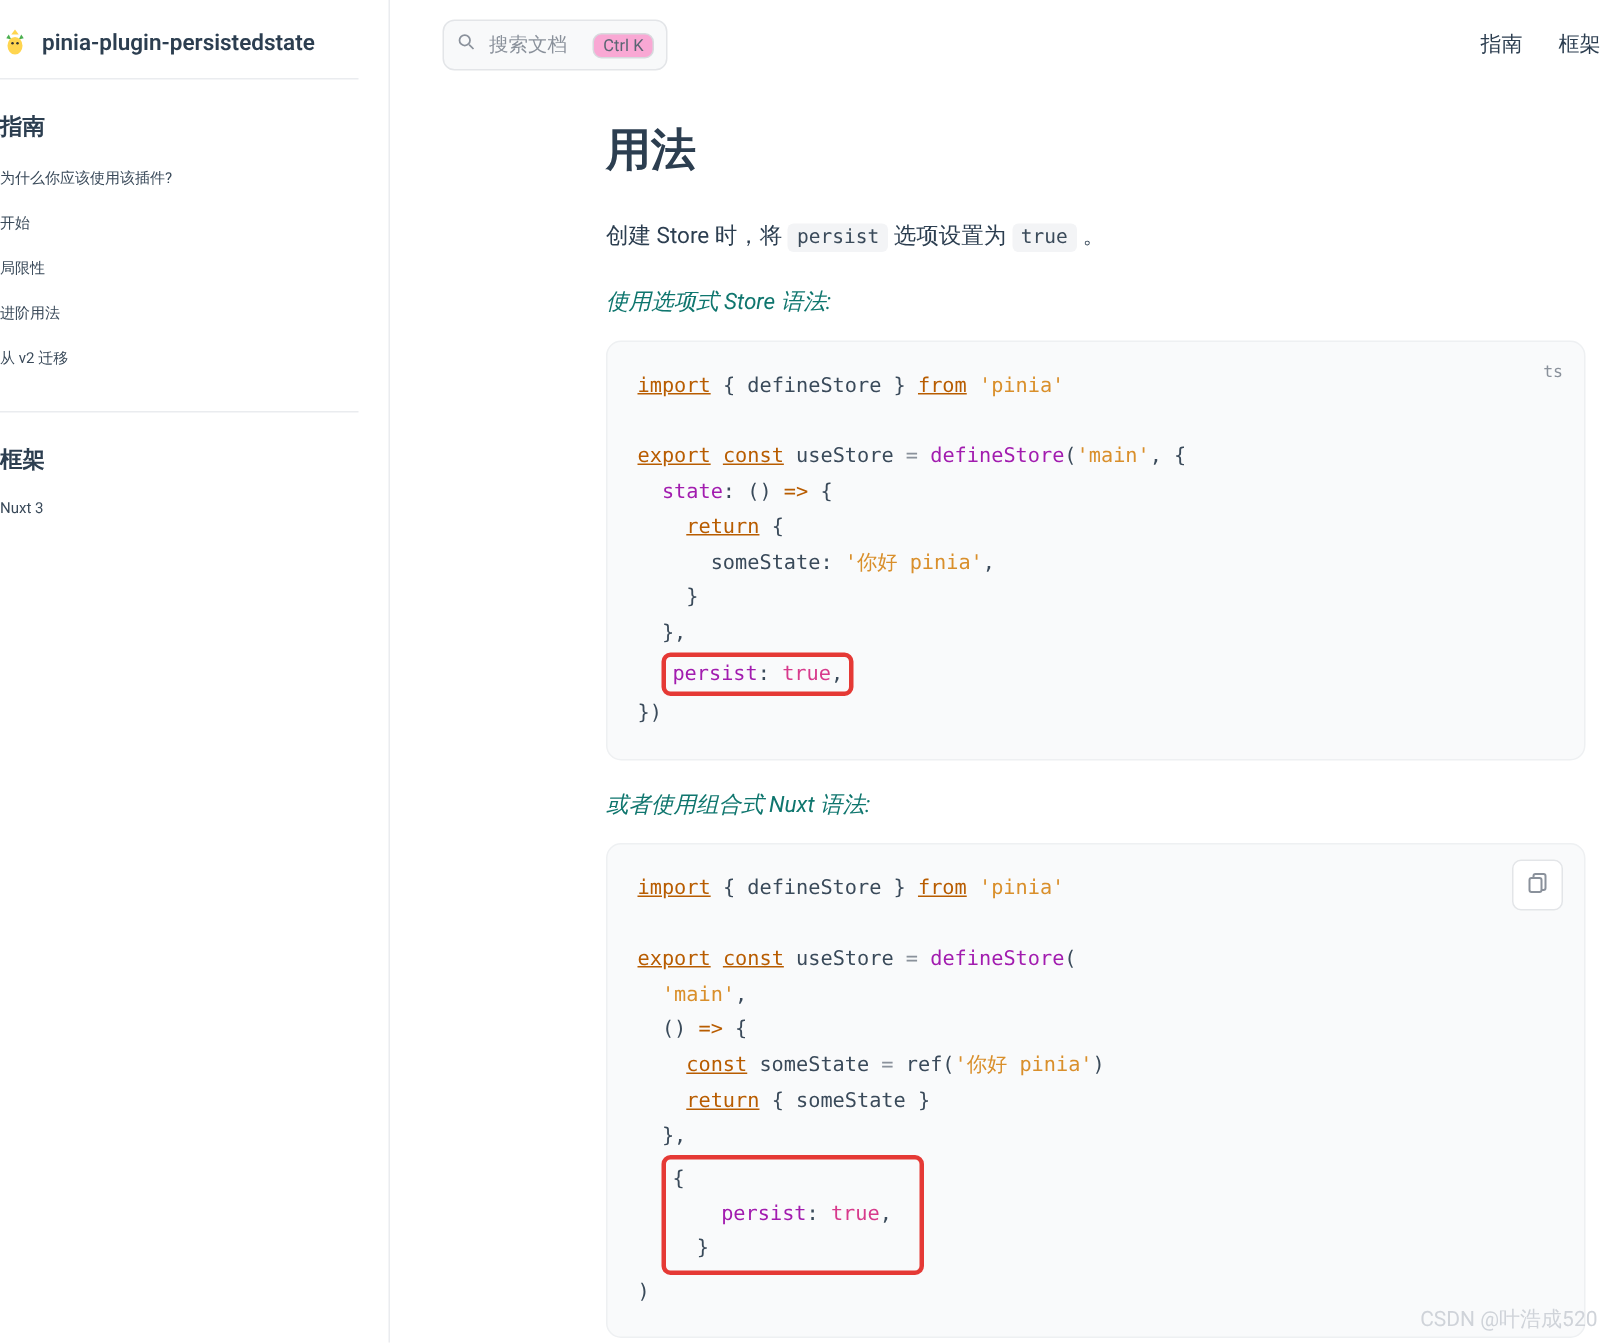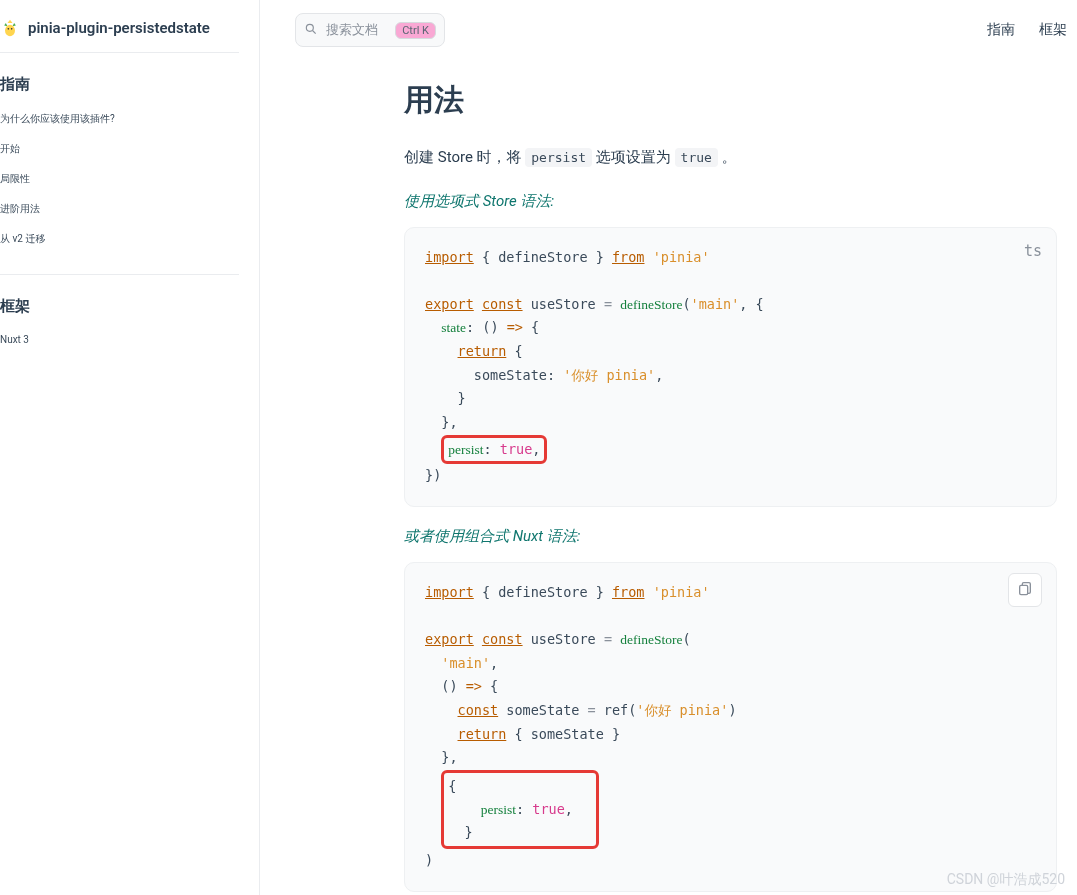--- a/index.html
+++ b/index.html
@@ -93,37 +93,37 @@
   border-radius: 10px;
   padding: 18px 20px;
   font-family: ui-monospace, SFMono-Regular, Menlo, Consolas, monospace;
   font-size: 13.5px;
   line-height: 1.75;
   color: #3a4a5a;
 }
 .code-block .lang {
   position: absolute;
   top: 10px; right: 14px;
-  font-size: 15px;
+  font-size: 11px;
   color: #8a919b;
 }
 .code-block .copy {
   position: absolute;
   top: 10px; right: 14px;
   width: 34px; height: 34px;
   border: 1px solid #e3e5e8;
   border-radius: 6px;
   background: #fff;
   display: flex; align-items: center; justify-content: center;
   color: #8a919b;
   cursor: pointer;
 }
 .tk-key   { color: #b85c00; text-decoration: underline; }
 .tk-str   { color: #d98f2b; }
-.tk-fn    { color: #15803d; font-family: Liberation Serif, serif; }
+.tk-fn    { color: #a21caf; }
 .tk-val   { color: #d73a8c; }
 .tk-arrow { color: #b85c00; }
 .tk-op    { color: #8a919b; }
 .hlbox {
   border: 3px solid #e53935;
   border-radius: 6px;
   padding: 0 4px;
   display: inline-block;
 }
 .hlbox2 {

